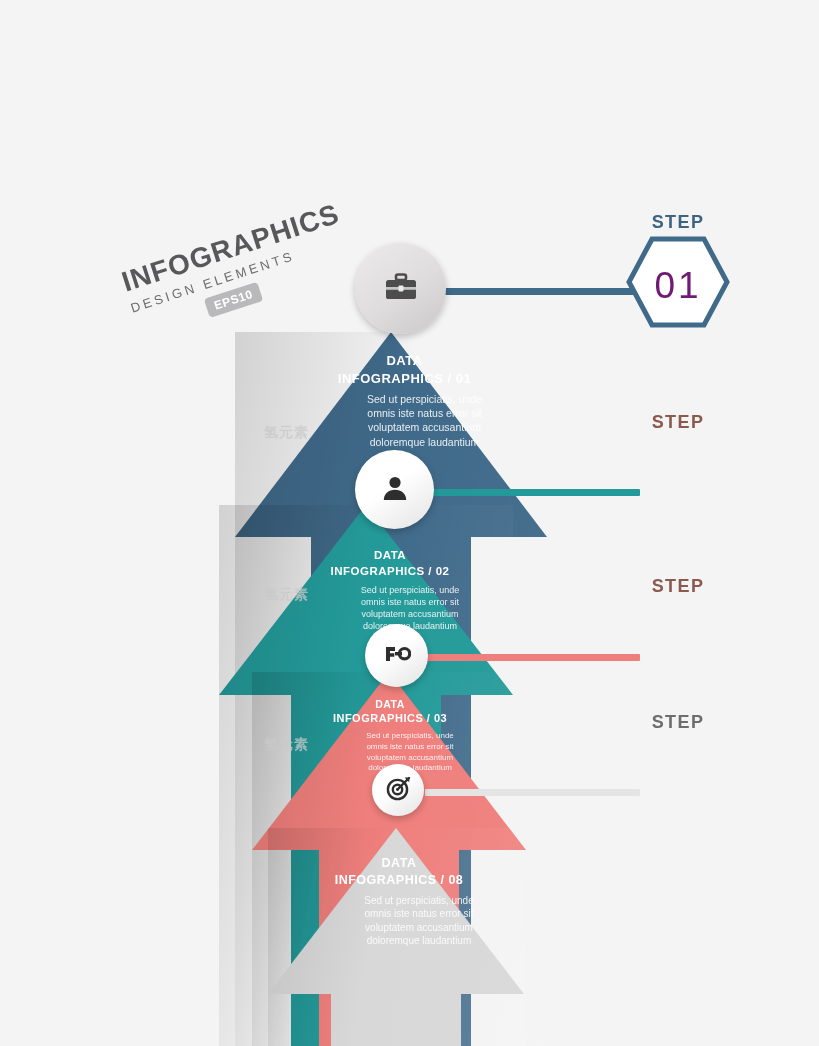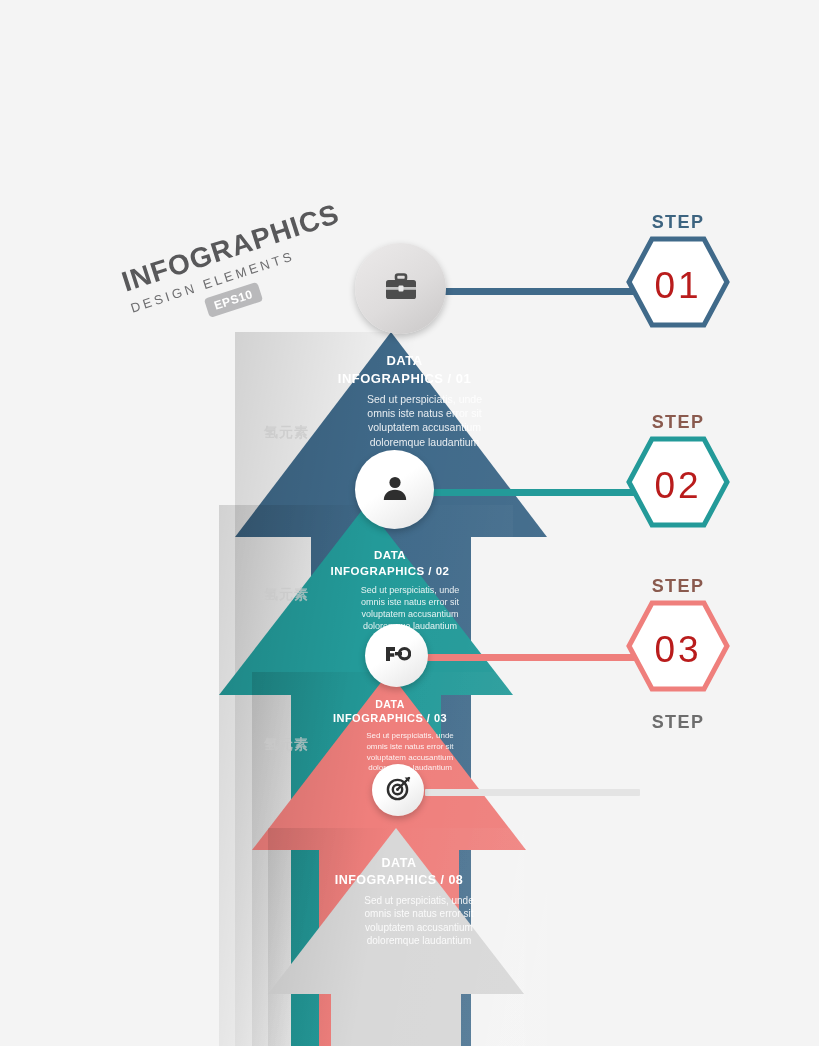--- a/index.html
+++ b/index.html
@@ -57,21 +57,21 @@
     font-size:18px;font-weight:bold;letter-spacing:1.4px;
     margin-bottom:3px;
   }
   .hex{
     position:relative;width:104px;height:92px;margin:0 auto;
   }
   .hex svg{display:block;}
   .hex .num{
     position:absolute;left:0;top:0;width:104px;height:100px;
     display:flex;align-items:center;justify-content:center;
-    font-size:37px;letter-spacing:3px;color:#b91c1c;font-weight:400;
+    font-size:37px;letter-spacing:3px;color:#701a75;font-weight:400;
   }
 
   
   .title{
     position:absolute;left:118px;top:268px;width:220px;
     transform:rotate(-18deg);transform-origin:left top;color:#58585a;
   }
   .title .l1{font-size:28px;font-weight:bold;letter-spacing:1px;}
   .title .l2{font-size:13px;letter-spacing:3.2px;margin-top:3px;color:#6e6e70;}
   .title .eps{
@@ -188,36 +188,24 @@
     <div class="hex">
       <svg width="104" height="92" viewBox="0 0 104 92">
         <polygon points="26,3 78,3 101,46 78,89 26,89 3,46" fill="#ffffff" stroke="#406a8a" stroke-width="5"></polygon>
       </svg>
       <div class="num">01</div>
     </div>
   </div>
 
   <div class="hexwrap" style="left:626px;top:412px;width:104px;z-index:60;">
     <div class="steplabel" style="color:#8a5a4e;">STEP</div>
-    <div class="hex">
-      <svg width="104" height="92" viewBox="0 0 104 92">
-        <polygon points="26,3 78,3 101,46 78,89 26,89 3,46" fill="#ffffff" stroke="#239a99" stroke-width="5"></polygon>
-      </svg>
-      <div class="num">02</div>
-    </div>
   </div>
 
   <div class="hexwrap" style="left:626px;top:576px;width:104px;z-index:60;">
     <div class="steplabel" style="color:#8a5a4e;">STEP</div>
-    <div class="hex">
-      <svg width="104" height="92" viewBox="0 0 104 92">
-        <polygon points="26,3 78,3 101,46 78,89 26,89 3,46" fill="#ffffff" stroke="#ef7f7c" stroke-width="5"></polygon>
-      </svg>
-      <div class="num">03</div>
-    </div>
   </div>
 
   <div class="hexwrap" style="left:626px;top:712px;width:104px;z-index:60;">
     <div class="steplabel" style="color:#6d6d6d;">STEP</div>
   </div>
 
   <div class="title">
     <div class="l1">INFOGRAPHICS</div>
     <div class="l2">DESIGN ELEMENTS</div>
     <div class="eps">EPS10</div>

